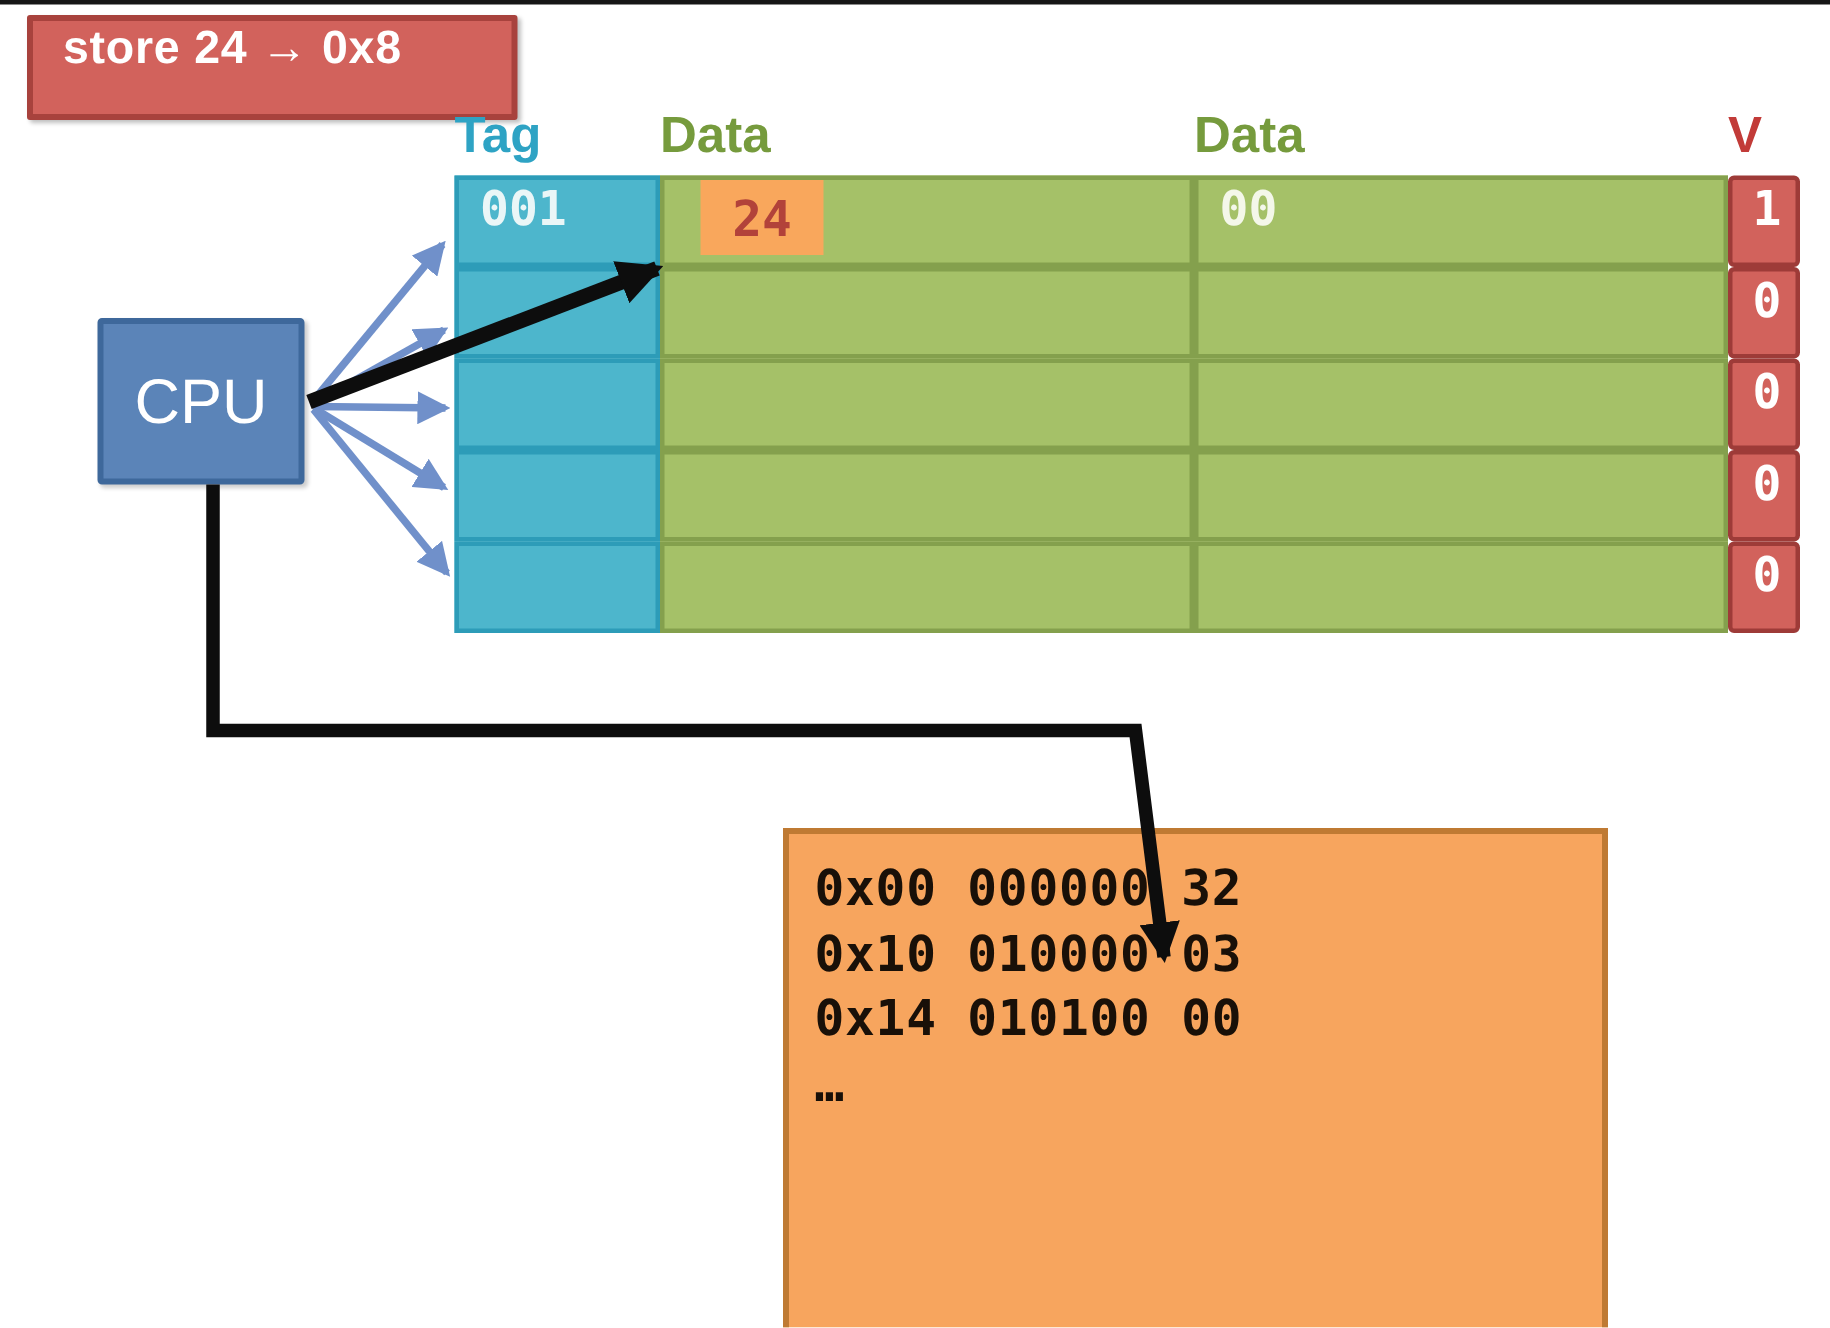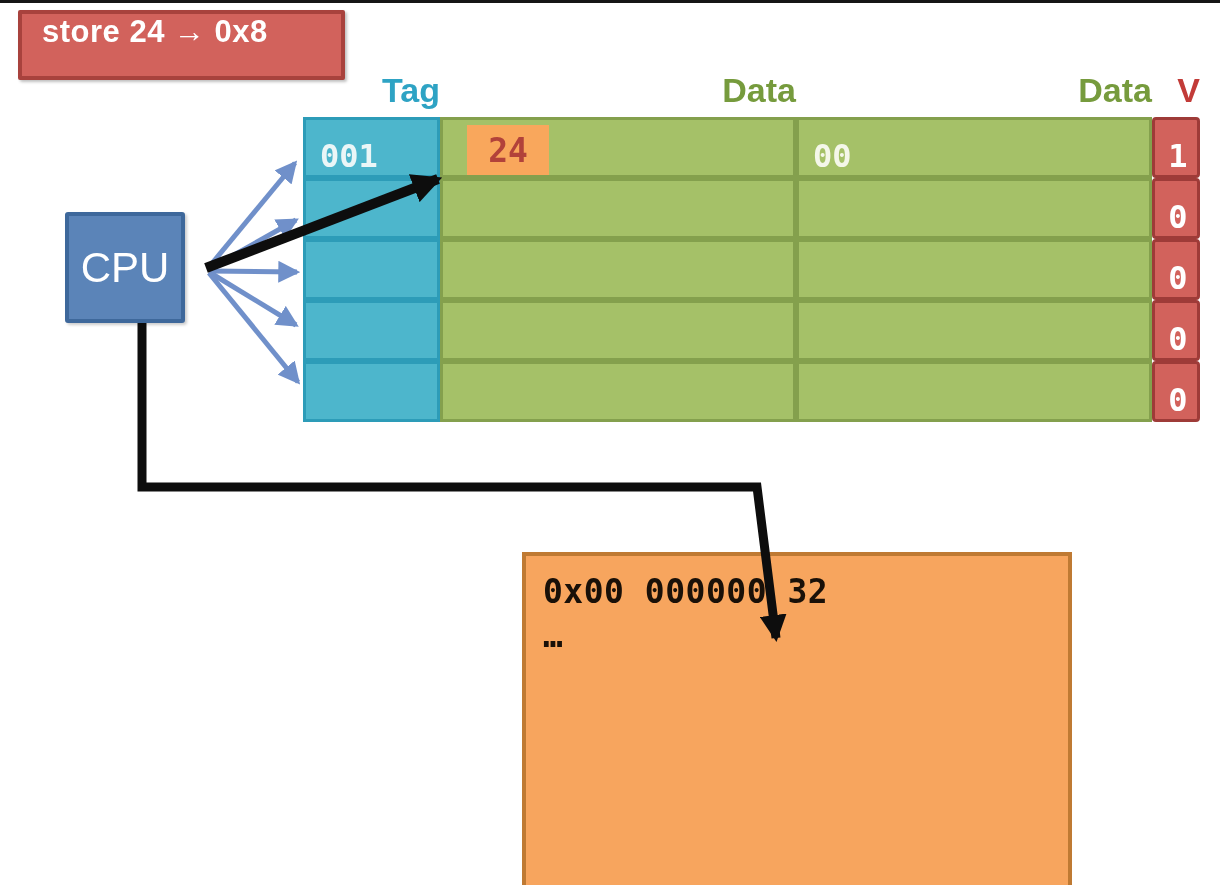--- a/index.html
+++ b/index.html
@@ -13,47 +13,47 @@
   
   #store-box{
     left:18px;top:10px;width:299px;height:62px;
     background:#d2625c;border:4px solid #a8423d;border-radius:2px;
     display:flex;align-items:flex-start;padding-left:20px;
     color:#ffffff;font-size:31px;font-weight:bold;letter-spacing:.5px;
     box-shadow:2px 2px 3px rgba(0,0,0,.25);
   }
 
   
-  .col-header{top:66px;height:48px;display:flex;align-items:center;justify-content:flex-end;
+  .col-header{top:66px;height:48px;display:flex;align-items:center;justify-content:flex-start;
     font-weight:bold;font-size:34px;}
   #hdr-tag{left:303px;width:137px;color:#2ea3c4;}
   #hdr-data1{left:440px;width:356px;color:#769b3d;}
   #hdr-data2{left:796px;width:356px;color:#769b3d;}
   #hdr-valid{left:1152px;width:48px;color:#c23b38;}
 
   
   #cache-table{
     left:303px;top:117px;width:897px;height:305px;
     display:grid;grid-template-columns:137px 356px 356px 48px;grid-auto-rows:61px;
   }
-  .cell{box-sizing:border-box;display:flex;align-items:flex-end;
+  .cell{box-sizing:border-box;display:flex;align-items:flex-start;
     font-family:"DejaVu Sans Mono",monospace;font-weight:bold;font-size:32px;}
   .tag-cell{background:#4db6cc;border:3px solid #2d9cb8;color:#eaf6f7;padding-left:14px;}
   .data-cell{background:#a5c168;border:3px solid #84a04d;color:#f4f7e9;padding-left:14px;}
   .v-cell{background:#d2625c;border:3px solid #9e3b38;border-radius:4px;color:#ffffff;
     justify-content:center;padding-left:4px;}
   .hit-chip{
     width:82px;height:50px;margin-left:10px;background:#f9a75c;
     display:flex;align-items:center;justify-content:center;
     color:#b2423a;font-size:33px;
   }
 
   
   #cpu-box{
-    left:65px;top:212px;width:120px;height:111px;
+    left:65px;top:212px;width:138px;height:111px;
     background:#5b84b8;border:4px solid #3e689b;border-radius:3px;
     display:flex;align-items:center;justify-content:center;
     color:#ffffff;font-size:42px;box-sizing:border-box;
     box-shadow:2px 2px 3px rgba(0,0,0,.2);
   }
 
   
   #memory-box{
     left:522px;top:552px;width:550px;height:344px;box-sizing:border-box;
     background:#f7a55e;border:4px solid #bf7a33;
@@ -159,20 +159,22 @@
       <span>0</span>
     </div>
   </div>
 
   <div class="abs" id="cpu-box">
     <span>CPU</span>
   </div>
 
   <div class="abs" id="memory-box">
     <div class="mem-row"><span>0x00</span> <span>000000</span> <span>32</span></div>
+    <div class="mem-row"><span>0x10</span> <span>010000</span> <span>03</span></div>
+    <div class="mem-row"><span>0x14</span> <span>010100</span> <span>00</span></div>
     <div class="mem-row">…</div>
   </div>
 
   <svg class="abs" id="arrow-layer" viewBox="0 0 1220 885" xmlns="http://www.w3.org/2000/svg">
     <defs>
       <marker id="mBlue" viewBox="0 0 10 10" refX="8.5" refY="5" markerWidth="4.4" markerHeight="4.4" orient="auto-start-reverse">
         <path d="M0,0 L10,5 L0,10 z" fill="#7090ca"></path>
       </marker>
       <marker id="mBlack" viewBox="0 0 10 10" refX="8.5" refY="5" markerWidth="3" markerHeight="3" orient="auto-start-reverse">
         <path d="M0,0 L10,5 L0,10 z" fill="#0d0d0d"></path>

